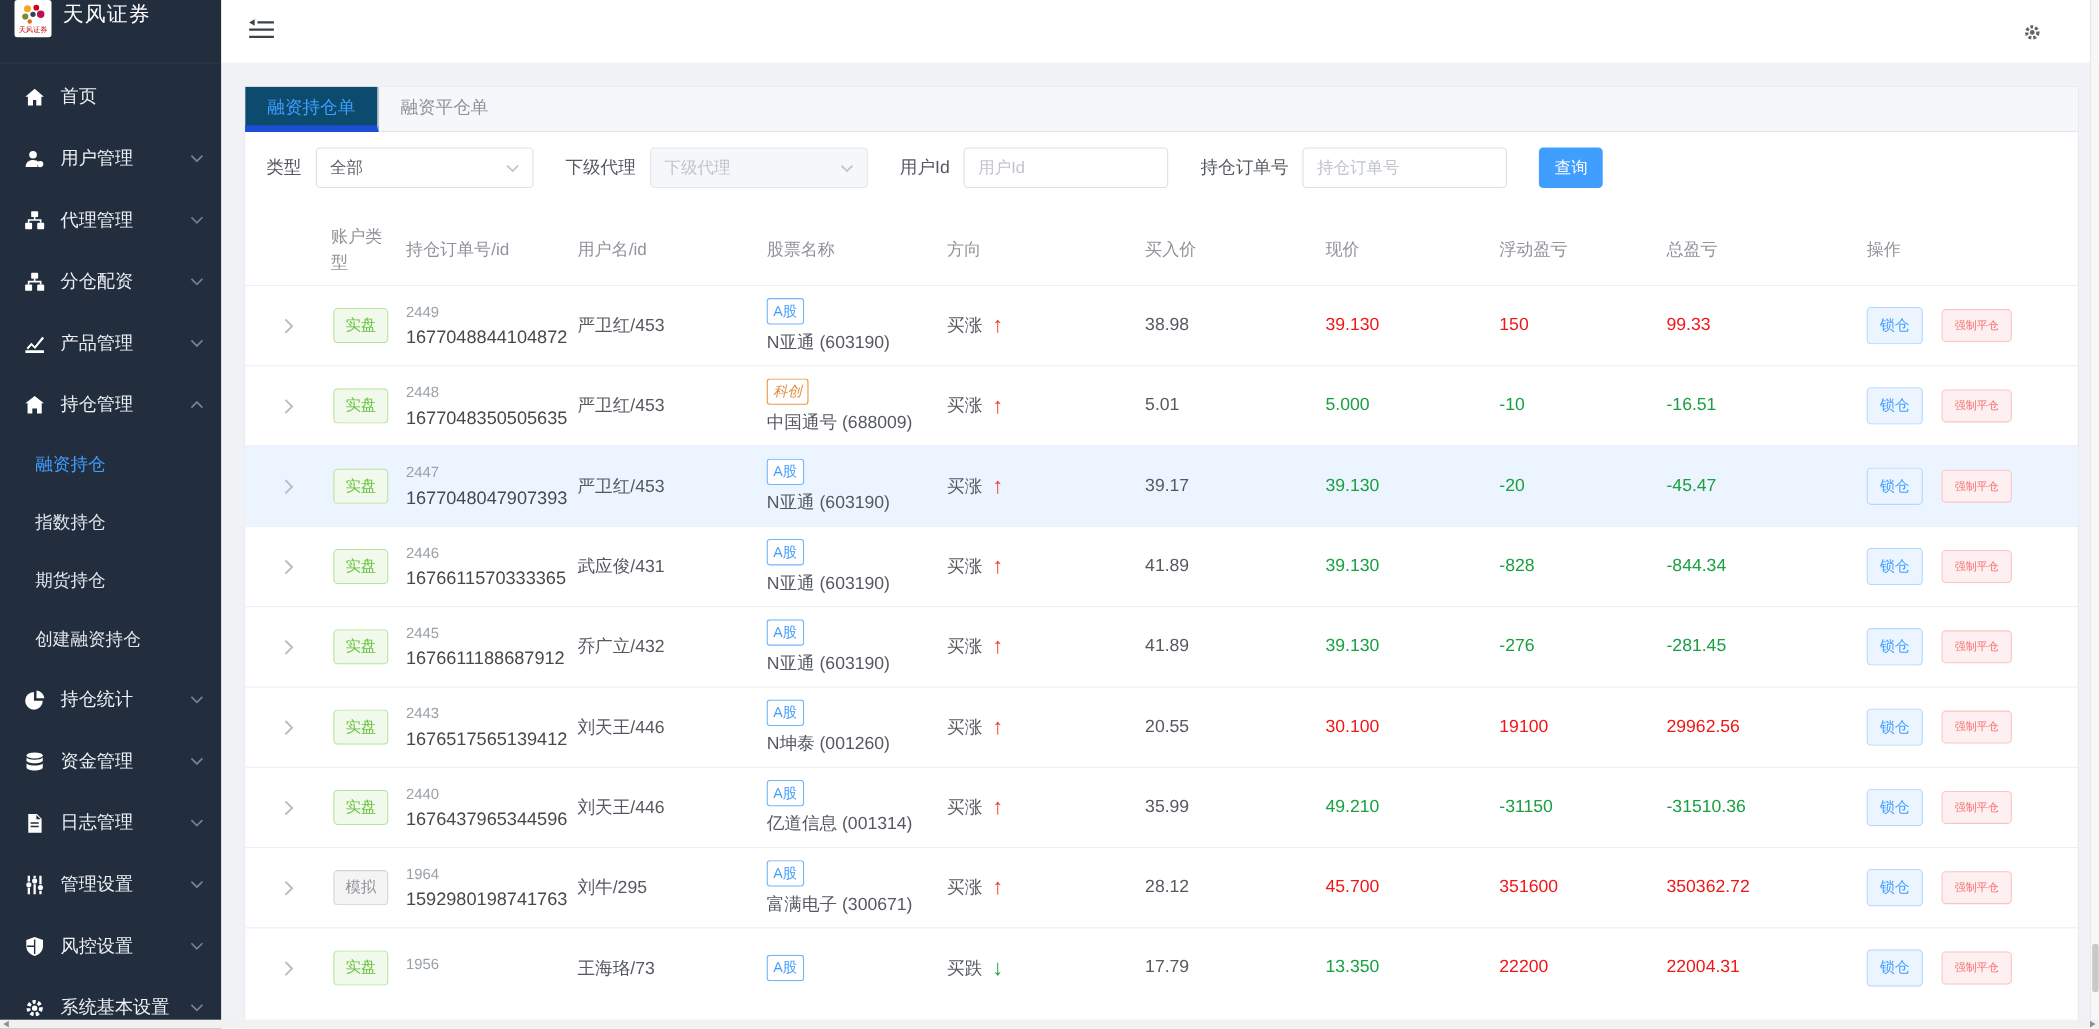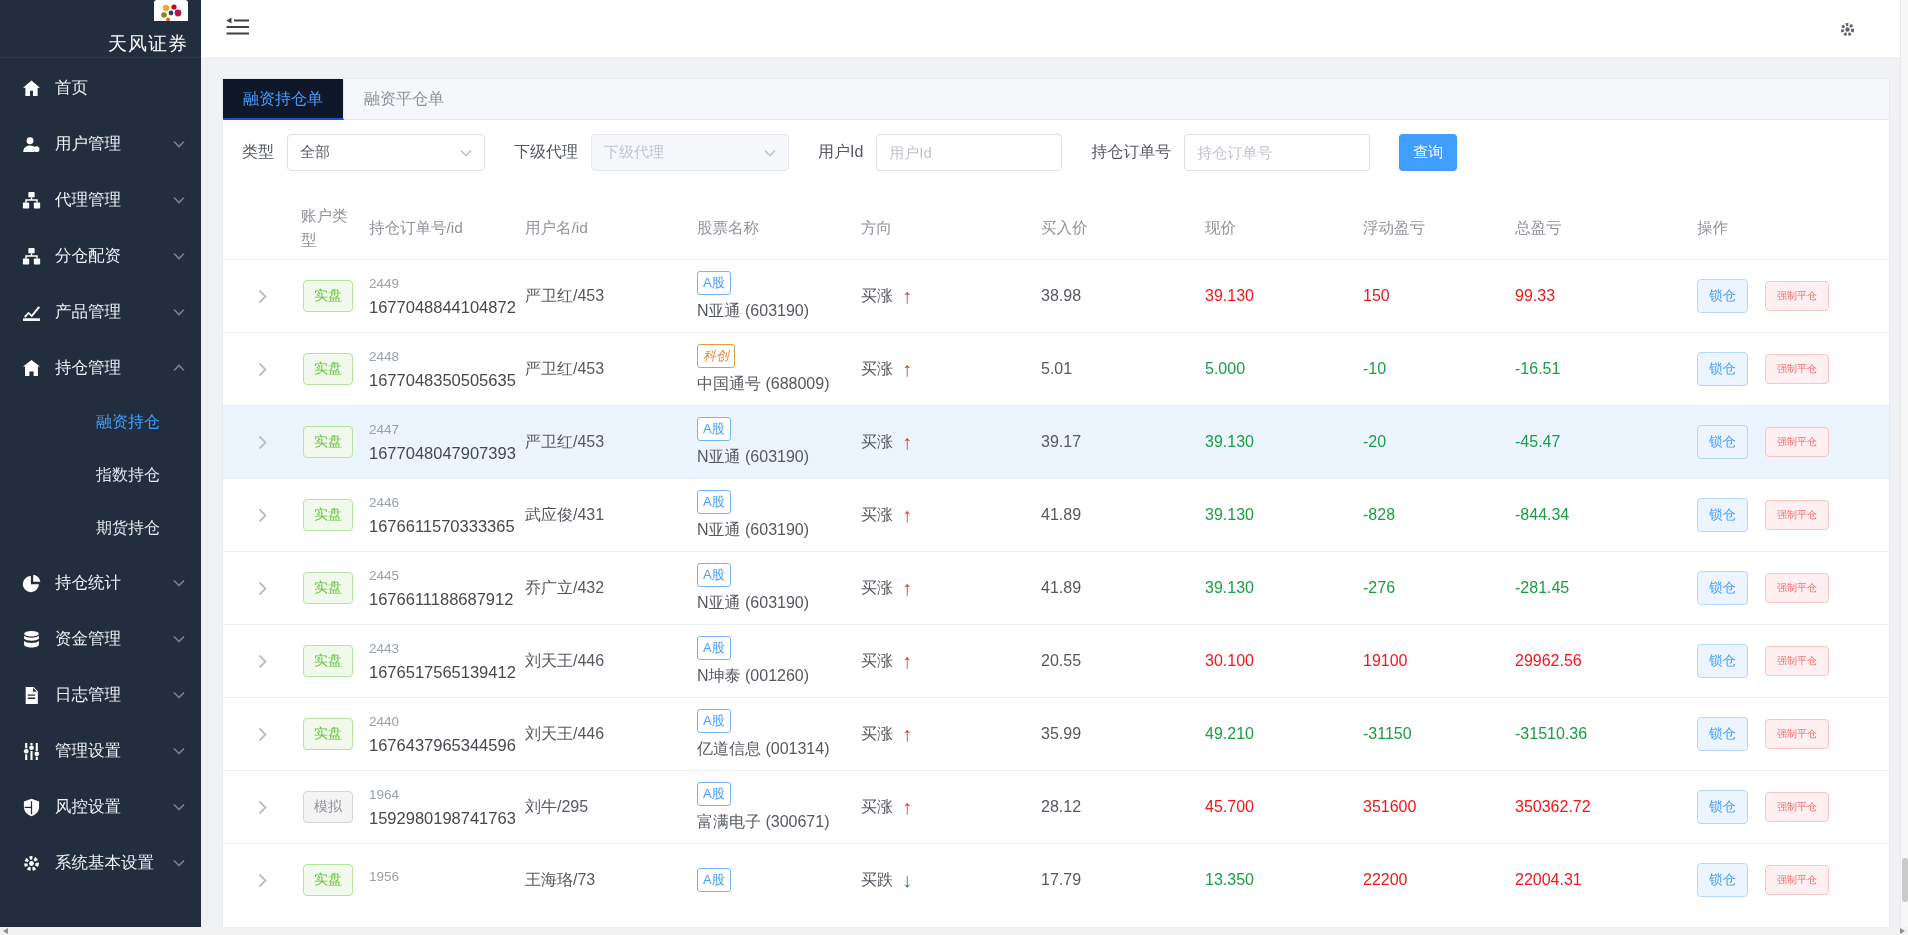--- a/index.html
+++ b/index.html
@@ -4,40 +4,40 @@
 <style>
   * { box-sizing: border-box; margin: 0; padding: 0; }
   html,body { width:1908px; height:935px; overflow:hidden; }
   body {
     position:relative; background:#f0f2f5;
     font-family:"Liberation Sans","DejaVu Sans",sans-serif;
     color:#5a5e62;
   }
   
   .sidebar { position:absolute; left:0; top:0; width:201px; height:935px; background:#222d3d; z-index:5; }
-  .logo { height:58px; display:flex; align-items:flex-end; gap:10px; padding:0 13px; border-bottom:1px solid rgba(255,255,255,.06);flex-direction:column; }
+  .logo { height:58px; display:flex; align-items:flex-start; gap:10px; padding:0 13px; border-bottom:1px solid rgba(255,255,255,.06); }
   .brand-text { color:#ffffff; font-size:19px; letter-spacing:1px; }
   .menu { padding-top:2px; }
   .menu-item { height:56px; display:flex; align-items:center; padding:0 16px 0 22px; color:#eef1f5; font-size:16.5px; cursor:pointer; }
   .micon { width:19px; height:19px; margin-right:14px; color:#ffffff; flex:none; }
   .mlabel { flex:1; white-space:nowrap; }
   .mchev { width:12px; height:8px; flex:none; }
   .mchev path { stroke:#76808f; stroke-width:1.6; fill:none; }
   .mchev.up { transform:rotate(180deg); }
-  .submenu-item { height:53px; display:flex; align-items:center; padding-left:96px; color:#e2e6ec; font-size:16px; cursor:pointer; white-space:nowrap; }
+  .submenu-item { height:53px; display:flex; align-items:center; padding-left:32px; color:#e2e6ec; font-size:16px; cursor:pointer; white-space:nowrap; }
   .submenu-item.active { color:#409eff; }
   
   .topbar { position:absolute; left:201px; top:0; right:0; height:57px; background:#ffffff; z-index:4; }
   .collapse-btn { position:absolute; left:24px; top:16px; width:26px; height:24px; background:none; border:none; cursor:pointer; padding:0; }
   .gear-btn { position:absolute; right:52px; top:21px; width:17px; height:17px; cursor:pointer; color:#5f6570; }
   
   .card { position:absolute; left:222px; top:78px; width:1668px; height:857px; background:#ffffff; border:1px solid #e7eaef; z-index:3; }
   .tabstrip { height:41px; background:#f5f7fa; border-bottom:1px solid #e4e7ed; display:flex; }
   .tab { padding:0 20px; line-height:40px; font-size:16px; color:#8d9299; cursor:pointer; }
-  .tab.active { background:#0f172a; color:#409eff; border-right:1px solid #e4e7ed; margin-bottom:-1px; border-bottom:2px solid #1d4ed8; }
+  .tab.active { background:#0c4a6e; color:#409eff; border-right:1px solid #e4e7ed; margin-bottom:-1px; border-bottom:6px solid #1d4ed8; }
   
   .filters { display:flex; align-items:center; padding:14px 18px 25px 19px; }
   .flabel { font-size:16px; color:#55595f; margin-right:13px; white-space:nowrap; }
   .select { width:198px; height:37px; border:1px solid #dcdfe6; border-radius:4px; background:#fff;
             display:flex; align-items:center; justify-content:space-between; padding:16px 12px; margin-right:29px; cursor:pointer; }
   .select.disabled { background:#f5f7fa; border-color:#e4e7ed; }
   .sel-val { font-size:15px; color:#5f6368; }
   .select.disabled .sel-val { color:#c0c4cc; }
   .sel-chev { width:12px; height:8px; }
   .sel-chev path { stroke:#c0c4cc; stroke-width:1.6; fill:none; }
@@ -209,20 +209,21 @@
           <use href="#i-house"></use>
         </svg>
     <span class="mlabel">持仓管理</span>
     <svg class="mchev up" viewBox="0 0 12 8">
           <path d="M1 1.5 6 6.5 11 1.5"></path>
         </svg>
   </div>
 <div class="submenu-item active">融资持仓</div>
       <div class="submenu-item">指数持仓</div>
       <div class="submenu-item">期货持仓</div>
+      <div class="submenu-item">创建融资持仓</div>
   <div class="menu-item">
     <svg class="micon">
           <use href="#i-pie"></use>
         </svg>
     <span class="mlabel">持仓统计</span>
     <svg class="mchev" viewBox="0 0 12 8">
           <path d="M1 1.5 6 6.5 11 1.5"></path>
         </svg>
   </div>
 

